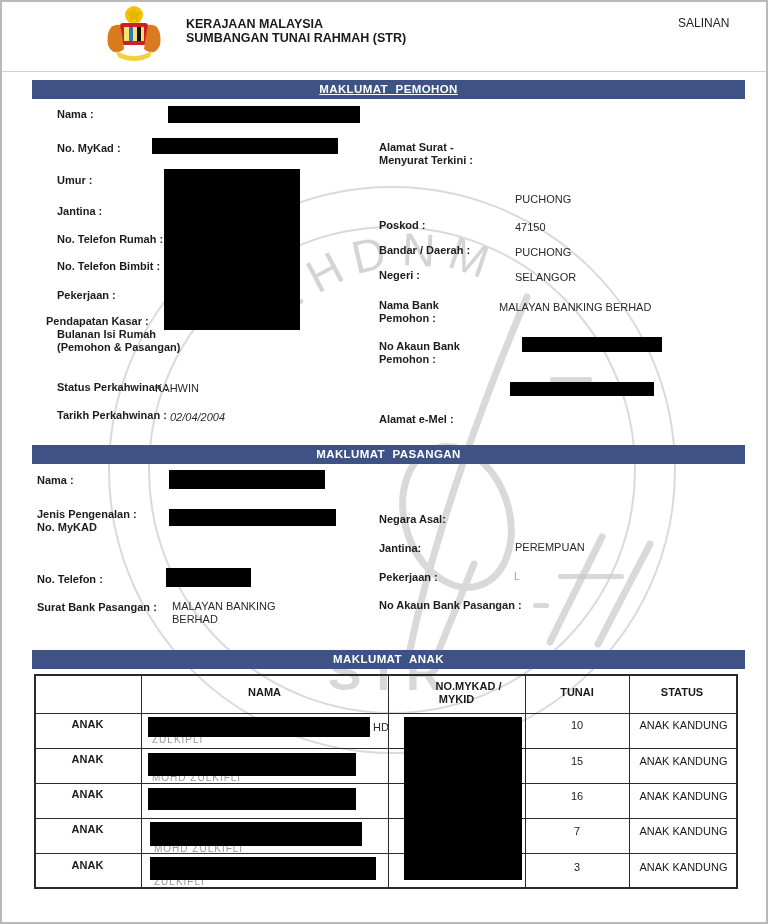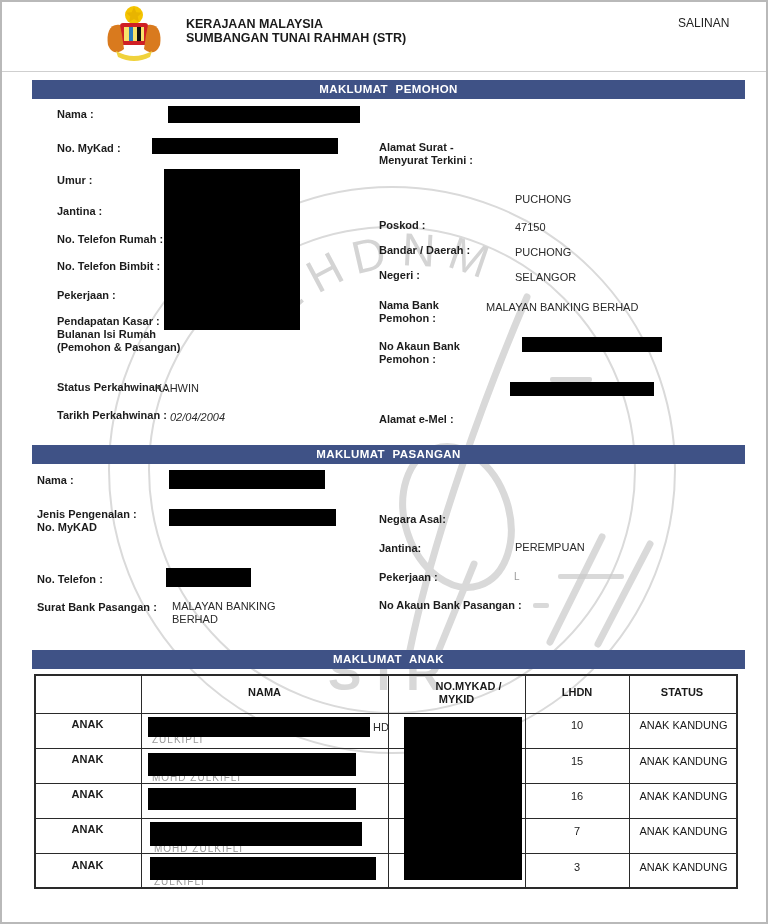--- a/index.html
+++ b/index.html
@@ -72,30 +72,30 @@
     <rect x="39" y="22" width="4" height="14" fill="#111"></rect>
     <path d="M22 20 C 12 18, 8 28, 10 40 C 14 50, 22 48, 26 44 L 24 30 Z" fill="#d97a1e"></path>
     <path d="M50 20 C 60 18, 64 28, 62 40 C 58 50, 50 48, 46 44 L 48 30 Z" fill="#d97a1e"></path>
     <path d="M18 46 Q 36 56 54 46 L 52 52 Q 36 60 20 52 Z" fill="#f0d23c"></path>
   </svg>
   <div class="title" style="top:15px;">KERAJAAN MALAYSIA</div>
   <div class="title" style="top:29px;">SUMBANGAN TUNAI RAHMAH (STR)</div>
   <div class="salinan">SALINAN</div>
   <div class="hline" style="top:69px;"></div>
 
-  <div class="bar" style="top:78px;background:#3f5286;">MAKLUMAT PEMOHON</div>
+  <div class="bar" style="top:78px;background:#3f5286;text-decoration:underline;">MAKLUMAT PEMOHON</div>
 
   <div class="lbl" style="left:55px;top:106px;">Nama :</div>
   <div class="lbl" style="left:55px;top:140px;">No. MyKad  :</div>
   <div class="lbl" style="left:55px;top:172px;">Umur :</div>
   <div class="lbl" style="left:55px;top:203px;">Jantina :</div>
   <div class="lbl" style="left:55px;top:231px;">No. Telefon Rumah :</div>
   <div class="lbl" style="left:55px;top:258px;">No. Telefon Bimbit  :</div>
   <div class="lbl" style="left:55px;top:287px;">Pekerjaan :</div>
-  <div class="lbl" style="left:55px;top:313px;">Pendapatan Kasar  :</div>
+  <div class="lbl" style="left:44px;top:313px;">Pendapatan Kasar  :</div>
   <div class="lbl" style="left:55px;top:326px;">Bulanan Isi Rumah</div>
   <div class="lbl" style="left:55px;top:339px;">(Pemohon &amp; Pasangan)</div>
   <div class="lbl" style="left:55px;top:379px;">Status Perkahwinan :</div>
   <div class="lbl" style="left:55px;top:407px;">Tarikh Perkahwinan :</div>
 
   <div class="redact" style="left:166px;top:104px;width:192px;height:17px;"></div>
   <div class="redact" style="left:150px;top:136px;width:186px;height:16px;"></div>
   <div class="redact" style="left:162px;top:167px;width:136px;height:161px;"></div>
   <div class="val" style="left:153px;top:380px;">KAHWIN</div>
   <div class="val" style="left:168px;top:409px;font-style:italic;">02/04/2004</div>
@@ -108,21 +108,21 @@
   <div class="lbl" style="left:377px;top:297px;">Nama Bank</div>
   <div class="lbl" style="left:377px;top:310px;">Pemohon :</div>
   <div class="lbl" style="left:377px;top:338px;">No Akaun Bank</div>
   <div class="lbl" style="left:377px;top:351px;">Pemohon :</div>
   <div class="lbl" style="left:377px;top:399px;margin-top:12px;">Alamat e-Mel :</div>
 
   <div class="val" style="left:513px;top:191px;">PUCHONG</div>
   <div class="val" style="left:513px;top:219px;">47150</div>
   <div class="val" style="left:513px;top:244px;">PUCHONG</div>
   <div class="val" style="left:513px;top:269px;">SELANGOR</div>
-  <div class="val" style="left:484px;top:299px;">MALAYAN BANKING BERHAD</div>
+  <div class="val" style="left:497px;top:299px;">MALAYAN BANKING BERHAD</div>
   <div class="redact" style="left:520px;top:335px;width:140px;height:15px;"></div>
   <div class="smudge" style="left:548px;top:375px;width:42px;height:5px;"></div>
   <div class="redact" style="left:508px;top:380px;width:144px;height:14px;"></div>
 
   <div class="bar" style="top:443px;background:#3f5286;">MAKLUMAT PASANGAN</div>
 
   <div class="lbl" style="left:35px;top:472px;">Nama :</div>
   <div class="redact" style="left:167px;top:468px;width:156px;height:19px;"></div>
 
   <div class="lbl" style="left:35px;top:506px;">Jenis Pengenalan :</div>
@@ -159,21 +159,21 @@
 
   <div class="tline" style="left:32px;top:711px;width:704px;height:1px;"></div>
   <div class="tline" style="left:32px;top:746px;width:704px;height:1px;"></div>
   <div class="tline" style="left:32px;top:781px;width:704px;height:1px;"></div>
   <div class="tline" style="left:32px;top:816px;width:704px;height:1px;"></div>
   <div class="tline" style="left:32px;top:851px;width:704px;height:1px;"></div>
 
   <div class="cell cellb" style="left:139px;top:684px;width:247px;">NAMA</div>
   <div class="cell cellb" style="left:386px;top:678px;width:137px;margin-left:12px;">NO.MYKAD /</div>
   <div class="cell cellb" style="left:386px;top:691px;width:137px;">MYKID</div>
-  <div class="cell cellb" style="left:523px;top:684px;width:104px;">LHDN</div>
+  <div class="cell cellb" style="left:523px;top:684px;width:104px;">TUNAI</div>
   <div class="cell cellb" style="left:627px;top:684px;width:106px;">STATUS</div>
 
   <div class="redact" style="left:402px;top:715px;width:118px;height:163px;"></div>
 
   <div class="cell cellb" style="left:32px;top:716px;width:107px;">ANAK</div>
   <div class="redact" style="left:146px;top:715px;width:222px;height:20px;"></div>
   <div class="val" style="left:371px;top:719px;">HD</div>
   <div class="remnant" style="left:150px;top:732px;">ZULKIPLI</div>
   <div class="cell" style="left:523px;top:717px;width:104px;">10</div>
   <div class="cell" style="left:627px;top:717px;width:109px;">ANAK KANDUNG</div>

